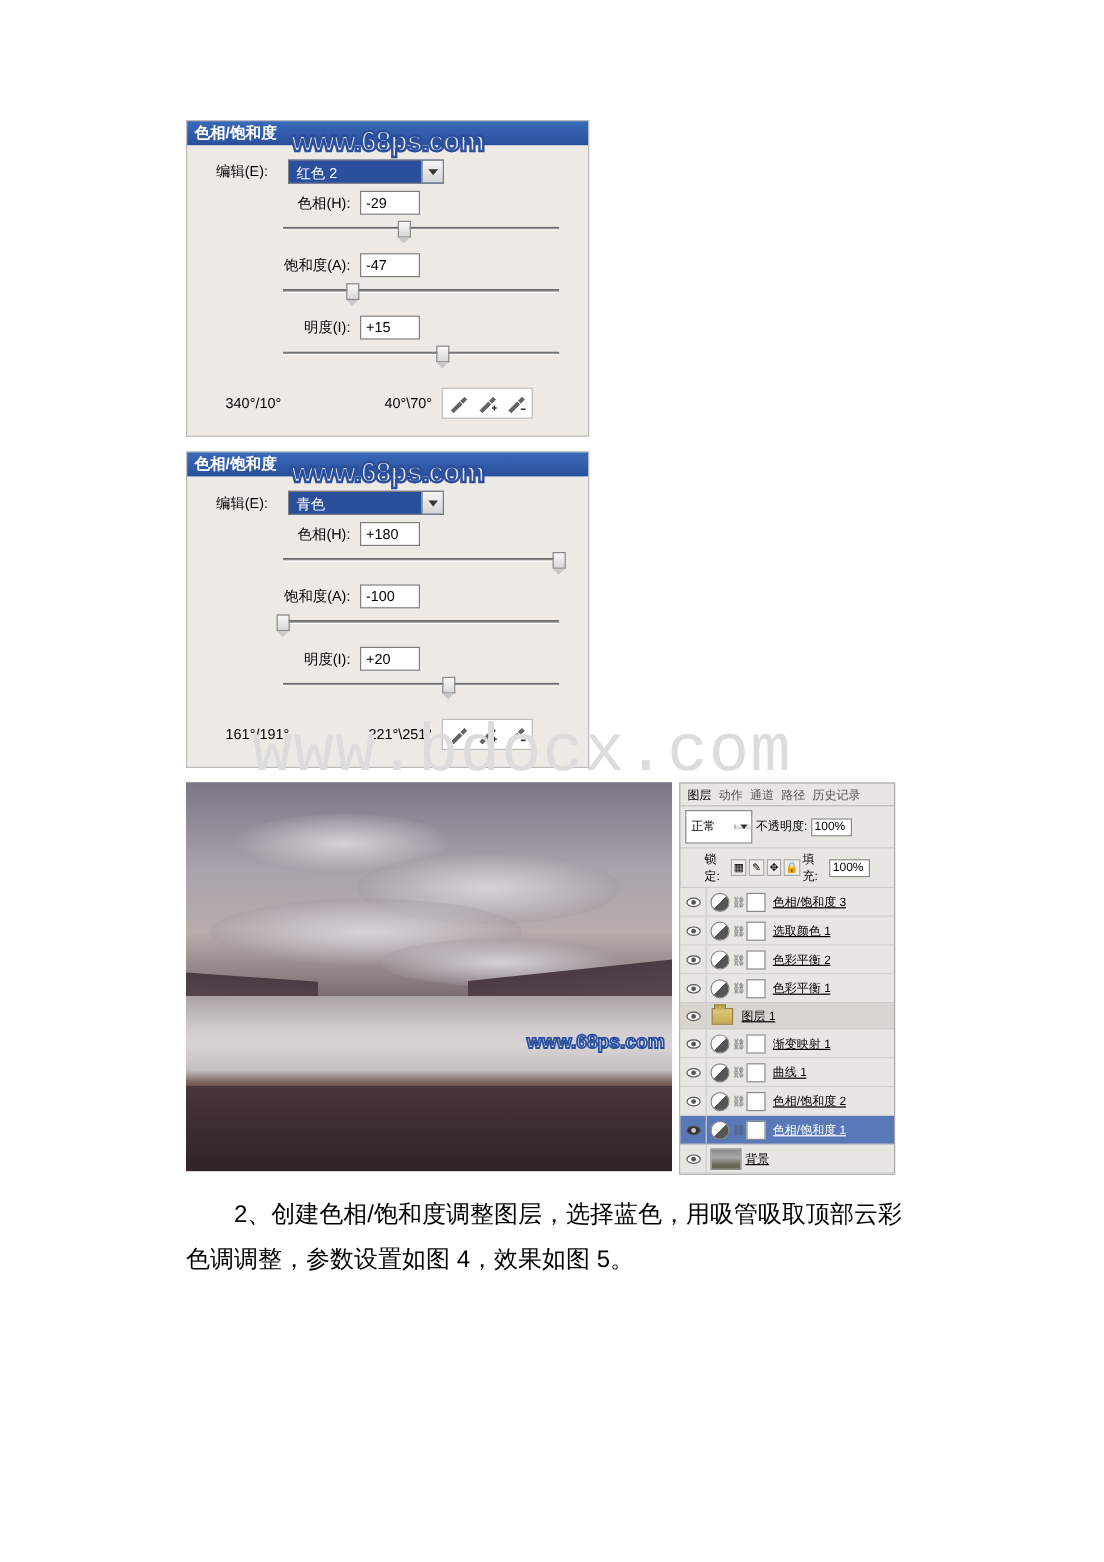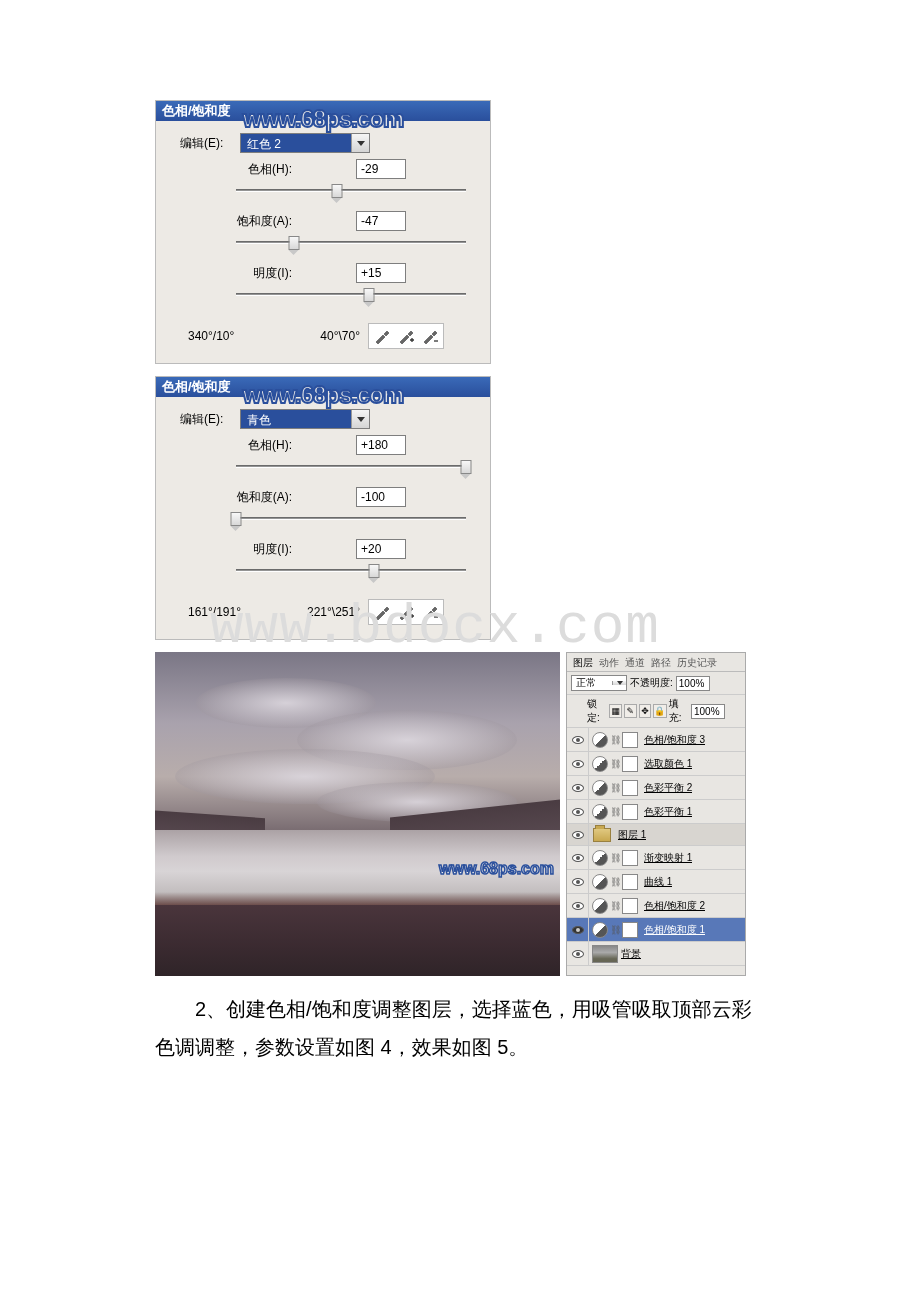--- a/index.html
+++ b/index.html
@@ -94,21 +94,20 @@
     border-right: 4px solid transparent;
     border-top: 5px solid #333;
   }
   .value-input {
     border: 1px solid #7e7e7e;
     background: #fff;
     font-size: 12px;
     padding: 2px 4px;
     width: 50px;
     height: 20px;
-    margin-left: 56px;
   }
   .slider {
     position: relative;
     width: 230px;
     margin: 4px 0 14px 56px;
     height: 12px;
   }
   .slider-track {
     position: absolute;
     top: 4px;
@@ -265,21 +264,21 @@
     display: flex;
     align-items: center;
     padding: 3px 4px;
     font-size: 10px;
     gap: 3px;
   }
   .mini-select {
     display: inline-flex;
     border: 1px solid #888;
     background: #fff;
-    height: 16px;
+    height: 28px;
     align-items: center;
   }
   .mini-select-text { padding: 0 4px; font-size: 10px; flex:1; }
   .mini-select-btn {
     width: 14px;
     background: linear-gradient(#f5f5f5,#d5d5d5);
     border-left:1px solid #999;
     display:flex; align-items:center; justify-content:center;
   }
   .mini-select-btn::after {

